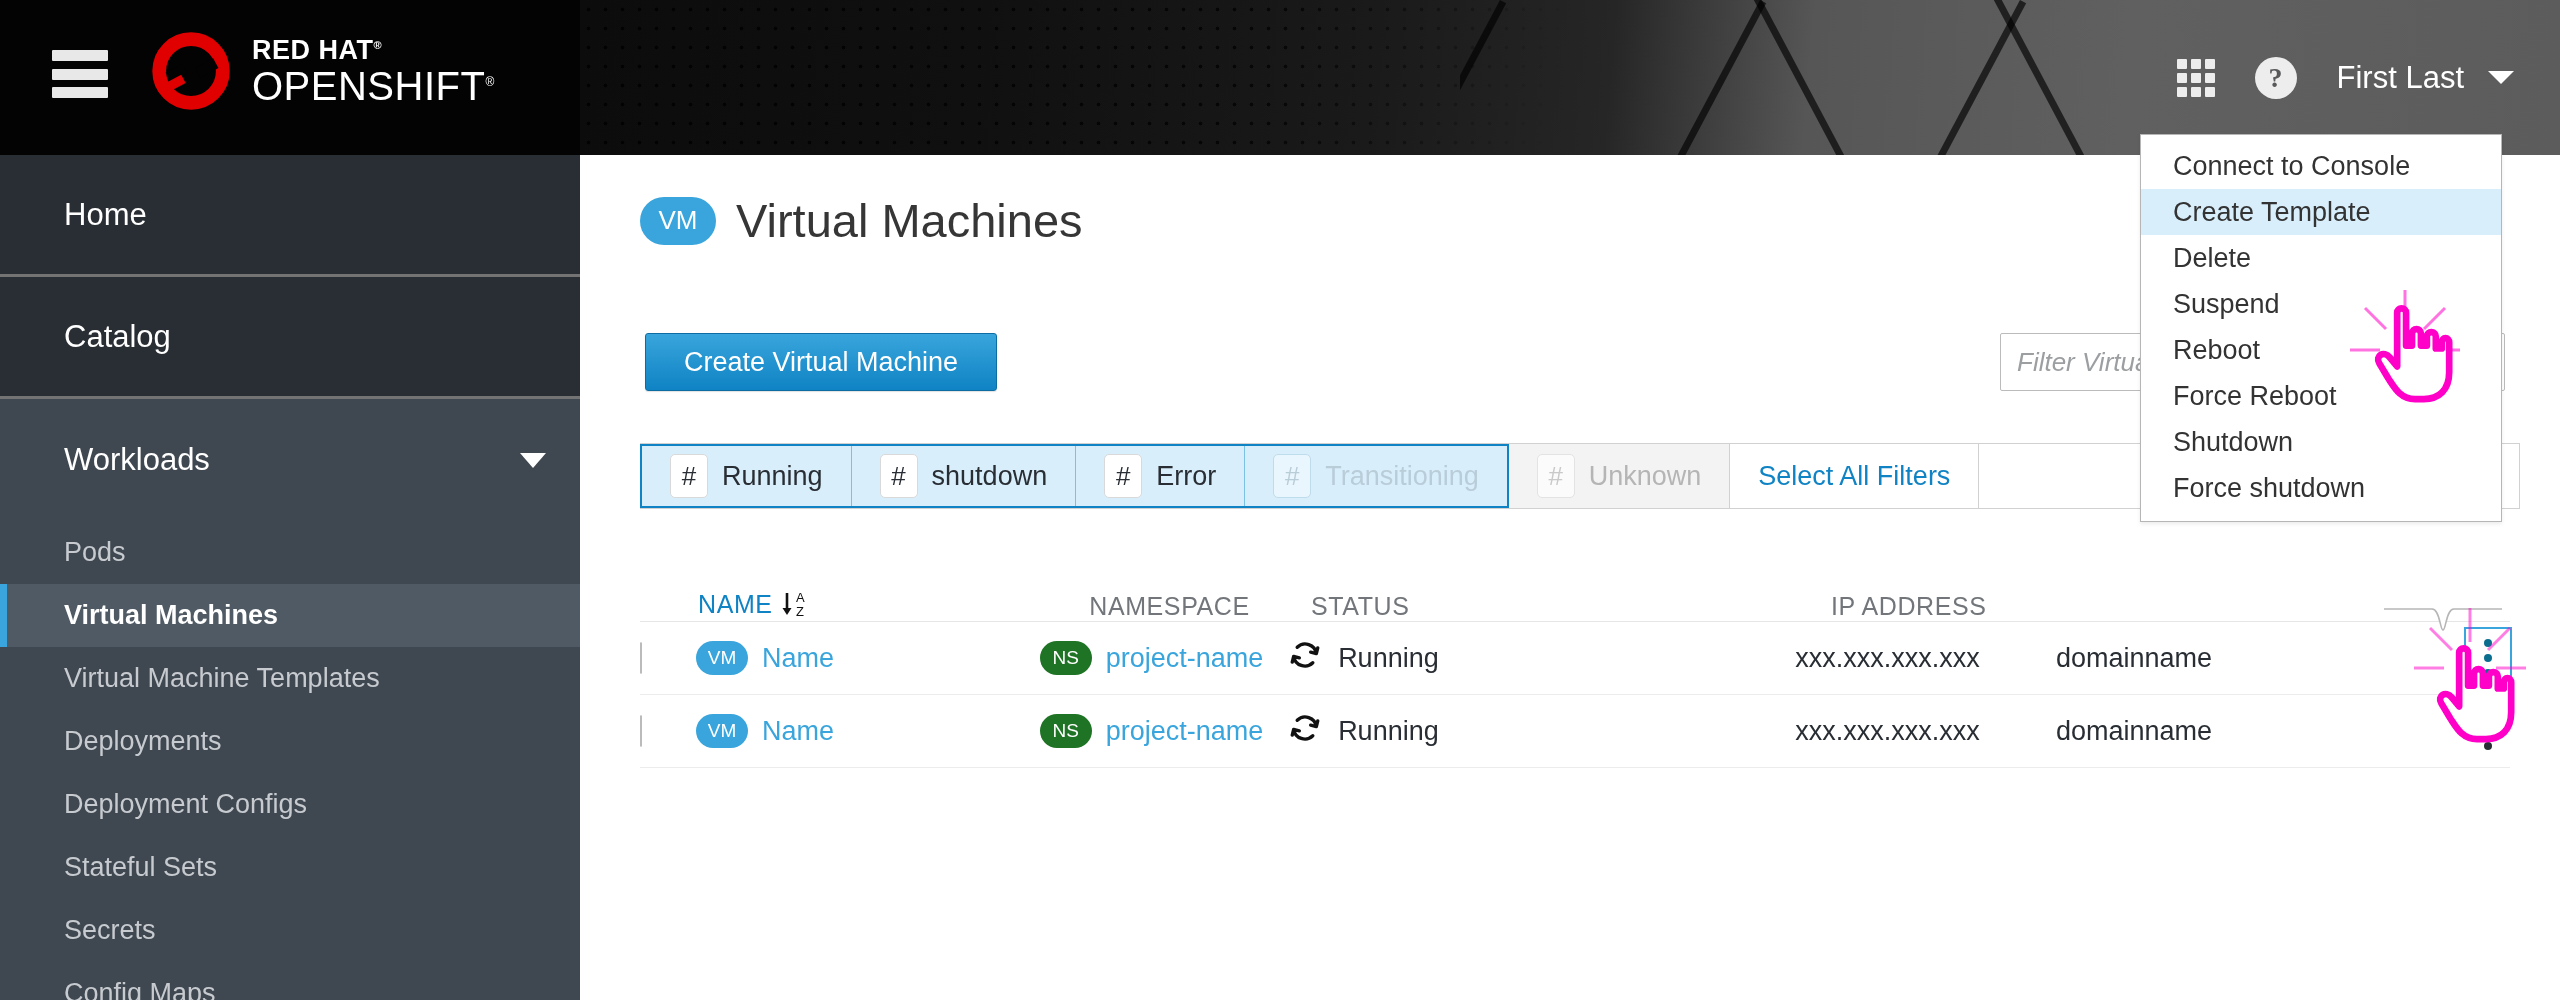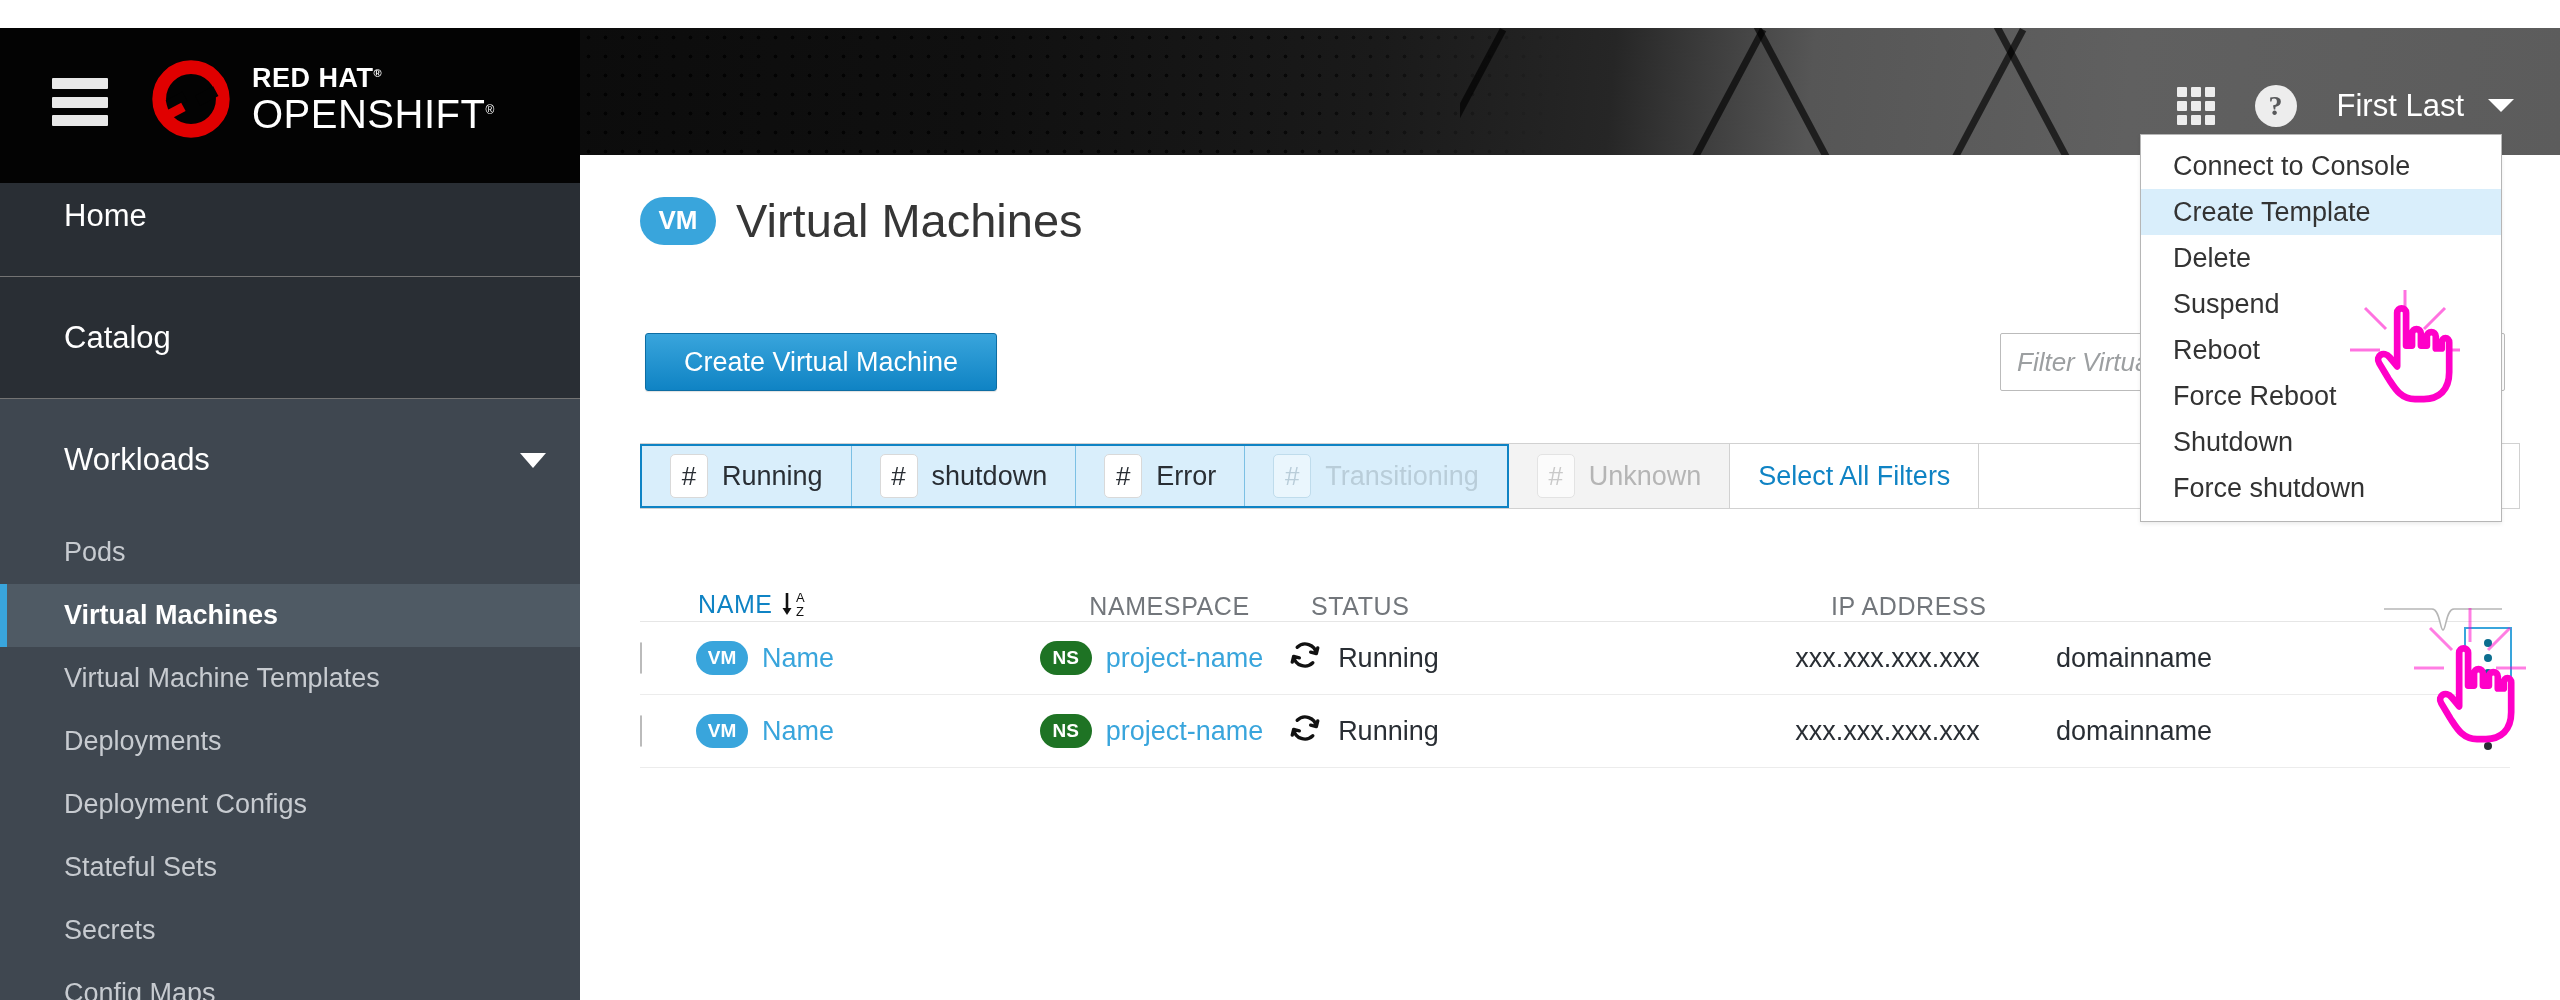--- a/index.html
+++ b/index.html
@@ -8,21 +8,20 @@
     overflow: hidden;
     font-family: "Liberation Sans", sans-serif;
     background: #fff;
   }
 
   
   #masthead {
     position: absolute; left: 0; top: 0; width: 2560px; height: 174px;
     background: #0b0b0b;
     overflow: hidden;
-    margin-top: 28px;
   }
   #masthead-logo-zone {
     position: absolute; left: 0; top: 0; width: 580px; height: 155px;
     background: #030303;
     z-index: 4;
     display: flex; align-items: center;
   }
   #masthead-texture {
     position: absolute; left: 580px; top: 0; width: 1980px; height: 155px;
     background:
@@ -89,21 +88,21 @@
 
   
   #sidebar {
     position: absolute; left: 0; top: 155px; width: 580px; height: 845px;
     background: #292e34;
     overflow: hidden;
   }
   .nav-primary {
     height: 122px; display: flex; align-items: center; padding-left: 64px;
     color: #fff; font-size: 31px; cursor: pointer;
-    border-bottom: 1px solid #737373;
+    border-bottom: 3px solid #737373;
   }
   .nav-primary.expanded { background: #3f4750; border-bottom: none; justify-content: space-between; padding-right: 34px; }
   .nav-caret {
     width: 0; height: 0;
     border-left: 13px solid transparent; border-right: 13px solid transparent;
     border-top: 15px solid #fff;
   }
   #nav-sub { background: #3f4750; padding-bottom: 10px; }
   .nav-sub-item {
     height: 63px; display: flex; align-items: center; padding-left: 64px;
@@ -117,21 +116,21 @@
   }
 
   
   #content {
     position: absolute; left: 580px; top: 155px; width: 1980px; height: 845px;
     background: #fff; overflow: hidden;
   }
 
   #page-heading { position: absolute; left: 60px; top: 38px; display: flex; align-items: center; gap: 20px; }
   .badge-round {
-    border-radius: 999px; color: #fff; font-weight: bold;
+    border-radius: 999px; color: #fff; font-weight: normal;
     display: flex; align-items: center; justify-content: center;
   }
   #vm-badge-lg { width: 76px; height: 48px; background: #39a5dc; font-size: 26px; }
   #page-title { font-size: 47px; color: #363636; font-weight: 400; }
 
   #create-vm-btn {
     position: absolute; left: 645px; top: 333px; width: 352px; height: 58px;
     background: linear-gradient(to bottom, #39a5dc 0%, #0f83c4 100%);
     border: 1px solid #0d6da3;
     border-radius: 3px;

